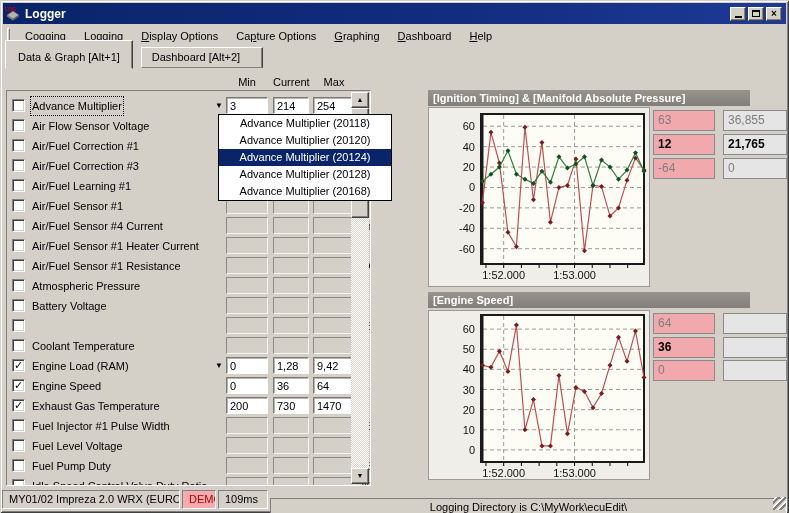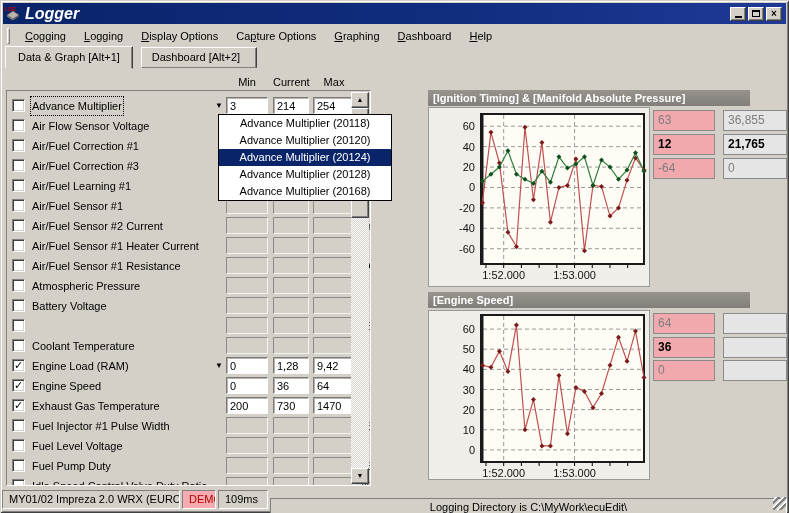--- a/index.html
+++ b/index.html
@@ -4,41 +4,41 @@
 <style>
   html,body{margin:0;padding:0;background:#808080;}
   *{box-sizing:border-box;font-family:"Liberation Sans","DejaVu Sans",sans-serif;}
   #stage{position:relative;width:789px;height:513px;background:#D4D0C8;overflow:hidden;
     box-shadow:inset 1px 1px 0 #D4D0C8, inset -1px -1px 0 #404040,
                inset 2px 2px 0 #FFFFFF, inset -2px -2px 0 #808080;}
   
   .titlebar{position:absolute;left:3px;top:3px;width:783px;height:21px;
     background:linear-gradient(90deg,#0A246A 0%,#122D80 60%,#1E3A96 100%);
     display:flex;align-items:center;padding:0 2px;}
-  .title-text{color:#fff;font-size:16px;font-weight:bold;margin-left:4px;flex:1;font-style:italic;}
+  .title-text{color:#fff;font-size:12px;font-weight:bold;margin-left:4px;flex:1;}
   .win-btns{display:flex;gap:2px;margin-right:2px;}
   .wbtn{width:16px;height:14px;background:#D4D0C8;border:1px solid;
     border-color:#FFF #404040 #404040 #FFF;box-shadow:inset -1px -1px 0 #808080;
     padding:0;display:flex;align-items:center;justify-content:center;cursor:default;}
   .glyph-min{width:7px;height:2px;background:#000;margin-top:7px;}
   .glyph-max{width:8px;height:7px;border:1px solid #000;border-top:2px solid #000;}
   .glyph-close{font-size:10px;font-weight:bold;line-height:10px;color:#000;}
   
   .menubar{position:absolute;left:3px;top:26px;width:783px;height:20px;display:flex;align-items:center;}
   .menu-grip{width:3px;height:16px;margin-left:4px;margin-right:6px;border:1px solid;
     border-color:#FFF #808080 #808080 #FFF;}
   #menu-items{display:flex;}
   .menu-item{padding:2px 9px;font-size:11px;color:#000;}
   .menu-item .accel{text-decoration:underline;}
   
   #tabs{position:absolute;left:5px;top:47px;height:22px;display:flex;align-items:flex-end;}
-  .tab{font-size:11px;padding:3px 16px 4px 10px;background:#D4D0C8;border:1px solid;
+  .tab{font-size:11px;padding:3px 22px 4px 10px;background:#D4D0C8;border:1px solid;
     border-color:#FFF #404040 transparent #FFF;box-shadow:inset -1px 0 0 #808080;
     margin-right:8px;}
-  .tab.active{padding:4px 12px 5px 12px;border-bottom-color:#D4D0C8;position:relative;z-index:3;}
+  .tab.active{padding:10px 12px 5px 12px;border-bottom-color:#D4D0C8;position:relative;z-index:3;}
   .tab.inactive{margin-bottom:1px;border-bottom:1px solid #808080;}
   
   #param-header{position:absolute;top:76px;left:0;height:14px;font-size:11px;color:#000;}
   .col-head{position:absolute;text-align:center;}
   
   #param-panel{position:absolute;left:6px;top:90px;width:365px;height:396px;background:#D4D0C8;
     border:1px solid;border-color:#808080 #FFF #FFF #808080;overflow:hidden;}
   .prow{position:absolute;left:0;width:404px;height:20px;}
   .cb{position:absolute;left:5px;top:3px;width:13px;height:13px;background:#FFF;
     border:1px solid;border-color:#808080 #FFF #FFF #808080;
@@ -193,21 +193,21 @@
         <div class="prow" style="top: 105px;">
           <div class="cb"></div>
           <span class="plabel">Air/Fuel Sensor #1</span>
           <div class="vbox vb-min empty"></div>
           <div class="vbox vb-cur empty"></div>
           <div class="vbox vb-max empty"></div>
           <span class="unit">AFR</span>
         </div>
         <div class="prow" style="top: 125px;">
           <div class="cb"></div>
-          <span class="plabel">Air/Fuel Sensor #2 Current</span>
+          <span class="plabel">Air/Fuel Sensor #4 Current</span>
           <div class="vbox vb-min empty"></div>
           <div class="vbox vb-cur empty"></div>
           <div class="vbox vb-max empty"></div>
           <span class="unit">mA</span>
         </div>
         <div class="prow" style="top: 145px;">
           <div class="cb"></div>
           <span class="plabel">Air/Fuel Sensor #1 Heater Current</span>
           <div class="vbox vb-min empty"></div>
           <div class="vbox vb-cur empty"></div>

